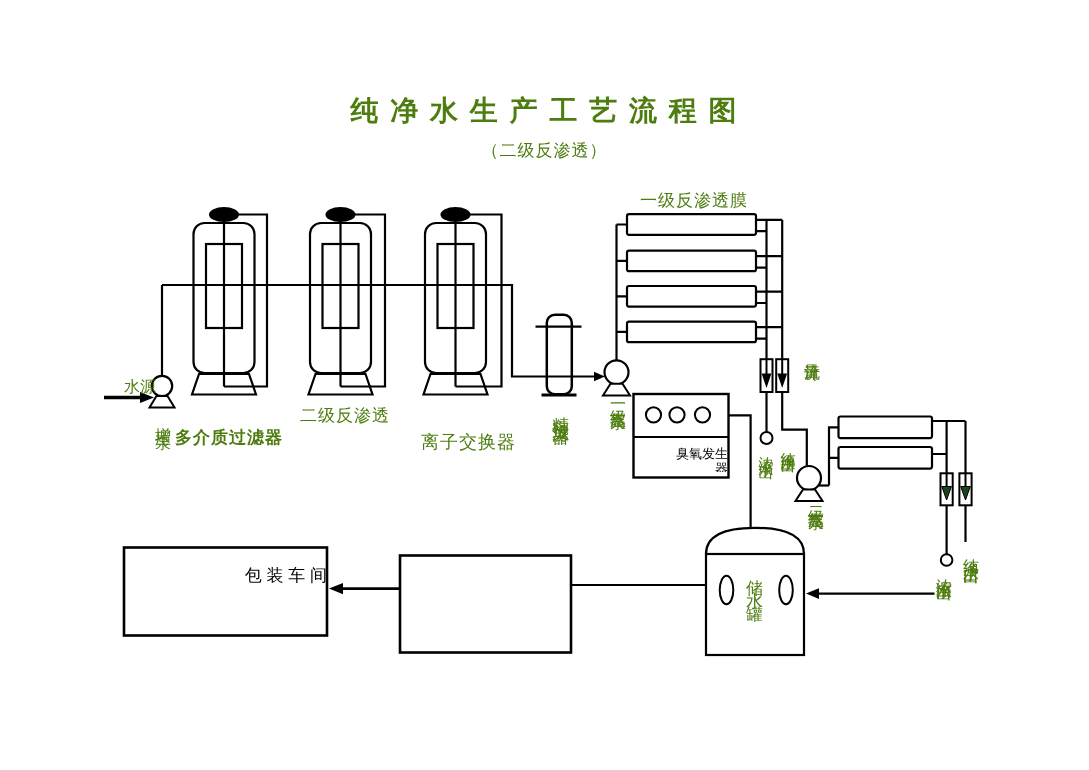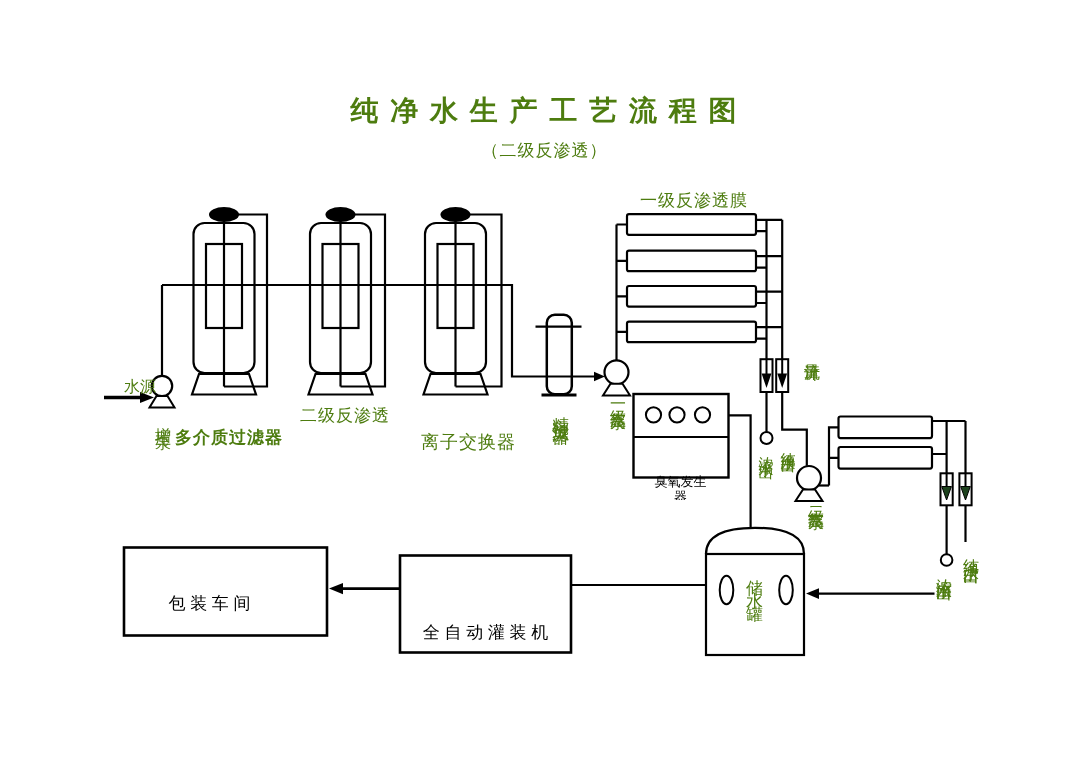--- a/index.html
+++ b/index.html
@@ -5,21 +5,21 @@
   html,body{margin:0;padding:0;background:#fff;}
   #canvas{position:relative;width:1089px;height:770px;background:#ffffff;overflow:hidden;
           font-family:"Liberation Sans","DejaVu Sans",sans-serif;color:#000;}
   #lineart{position:absolute;left:0;top:0;}
   .lbl{position:absolute;white-space:pre;color:#4d7c0f;}
   .title{left:0;right:0;top:92px;text-align:center;font-size:28px;font-weight:bold;letter-spacing:2px;}
   .subtitle{left:0;right:0;top:139px;text-align:center;font-size:17px;letter-spacing:1px;}
   .vtext{writing-mode:vertical-rl;text-orientation:upright;}
   .ls1{letter-spacing:1px;} .ls2{letter-spacing:2px;} .ls3{letter-spacing:3px;} .ls4{letter-spacing:4px;}
   .f13{font-size:13px;} .f15{font-size:15px;} .f16{font-size:16px;} .f17{font-size:17px;} .f18{font-size:18px;}
-  .boxtext{position:absolute;text-align:center;font-size:17px;margin-top:28px;}
+  .boxtext{position:absolute;text-align:right;font-size:17px;}
   .clip{overflow:hidden;line-height:13px;}
 </style>
 </head>
 <body>
 
 <div id="canvas">
 
   <svg id="lineart" width="1089" height="770" viewBox="0 0 1089 770" fill="none" stroke="#000" stroke-width="2.2">
 
     <path d="M162 285 H512 V376.5 H595"></path>
@@ -163,16 +163,15 @@
   <div class="lbl f15 vtext ls3" style="left:756px;top:444px;">浓缩水出</div>
   <div class="lbl f15 vtext ls2" style="left:778px;top:440px;">纯净水出口</div>
   <div class="lbl f16 vtext ls2" style="left:805px;top:495px;">二级高压泵</div>
   <div class="lbl f16 vtext ls3" style="left:960px;top:546px;">纯净水出口</div>
   <div class="lbl f16 vtext ls2" style="left:933px;top:566px;">浓缩水出口</div>
   <div class="lbl f17 vtext" style="left:743px;top:566px;letter-spacing:13px;">储水罐</div>
 
   <div class="boxtext f13" style="left:633px;width:95px;top:445px;font-size:13px;">臭氧发生</div>
   <div class="boxtext clip" style="left:633px;width:95px;top:462px;height:10px;font-size:13px;">器</div>
 
-  <div class="boxtext" style="left:108px;width:203px;top:564px;">包 装 车 间</div>
-  <div class="boxtext" style="left:400px;width:171px;top:593px;">全 自 动 灌 装  机</div>
+  <div class="boxtext" style="left:124px;width:203px;top:564px;">包 装 车 间</div>
 
 </div>
 
 </body></html>

